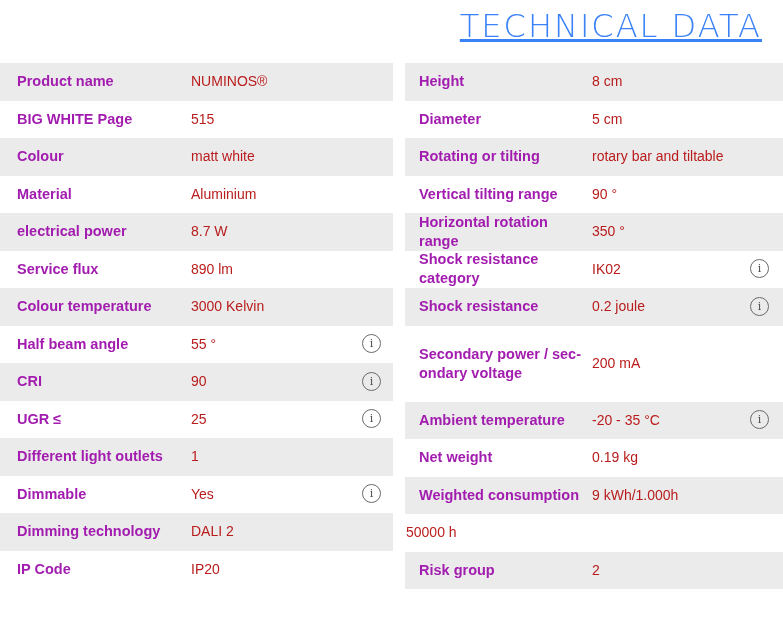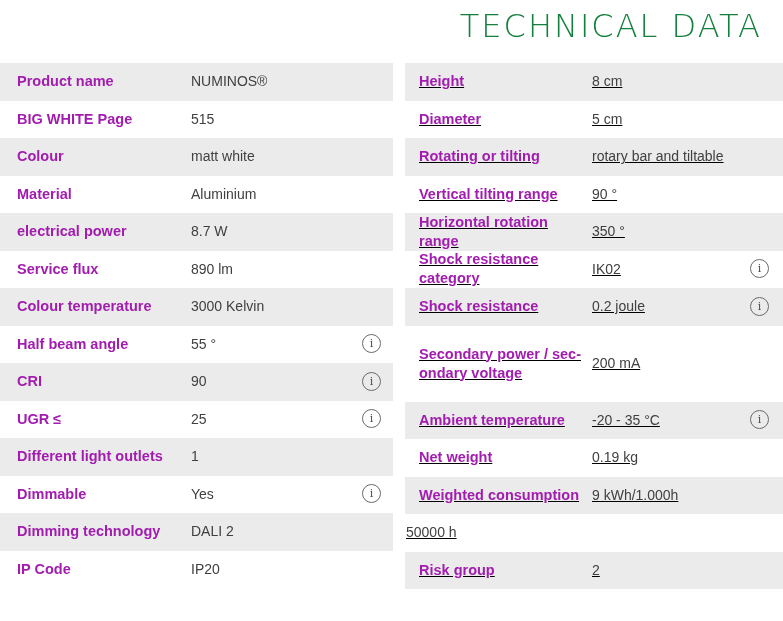--- a/index.html
+++ b/index.html
@@ -21,44 +21,44 @@
   }
   .title {
     position: absolute;
     left: 0;
     top: 4px;
     width: 762px;
     text-align: right;
     font-size: 32px;
     font-weight: 300;
     letter-spacing: 2.0px;
-    color: #15803d;
+    color: #3b82f6;
     font-family: "DejaVu Sans", sans-serif;
     -webkit-text-stroke: 0px;
     line-height: 44px;
     white-space: nowrap;
+    text-decoration: underline;
   }
   .tables {
     position: absolute;
     left: 0;
     top: 63px;
     width: 783px;
   }
   .col {
     position: absolute;
     top: 0;
   }
   .col-left {
     left: 0;
     width: 393px;
   }
   .col-right {
     left: 405px;
     width: 378px;
-    text-decoration: underline;
   }
   .row {
     display: flex;
     align-items: center;
     height: 37.5px;
     box-sizing: border-box;
     position: relative;
   }
   .row.shaded {
     background: #ebebeb;
@@ -71,21 +71,21 @@
     align-items: center;
   }
   .label {
     font-size: 14.5px;
     color: #a21caf;
     font-weight: 600;
     line-height: 19px;
   }
   .value {
     font-size: 14px;
-    color: #404040;
+    color: #b91c1c;
     font-weight: 400;
     line-height: 19px;
   }
   .col-left .label {
     width: 190px;
     padding-left: 17px;
     box-sizing: border-box;
   }
   .col-left .value {
     width: 150px;

